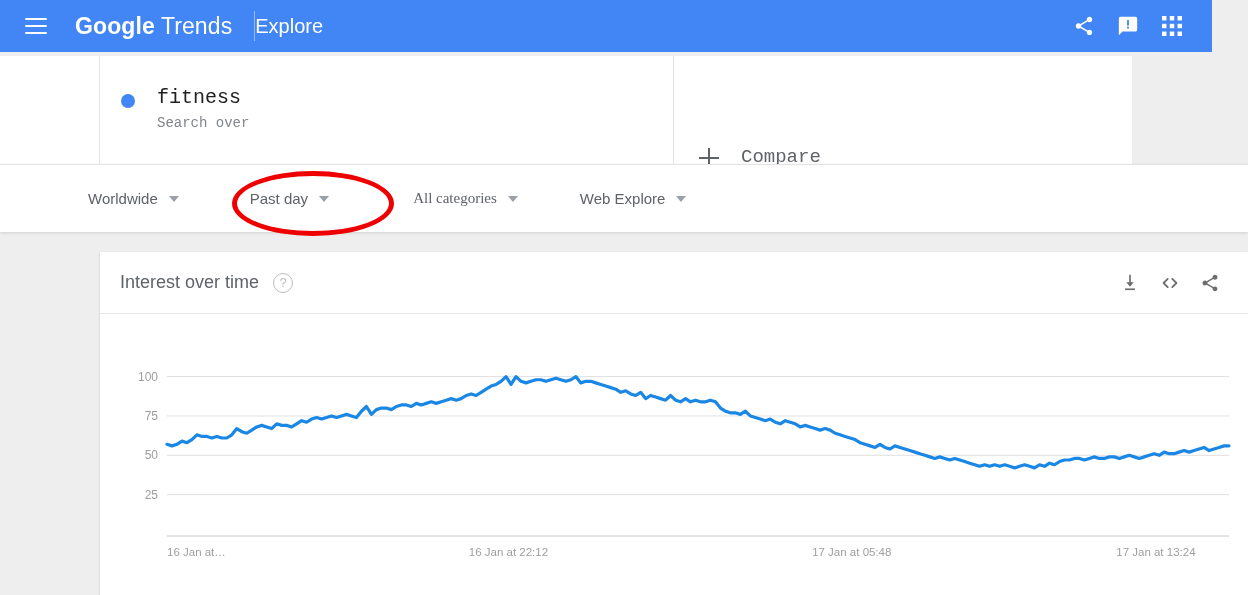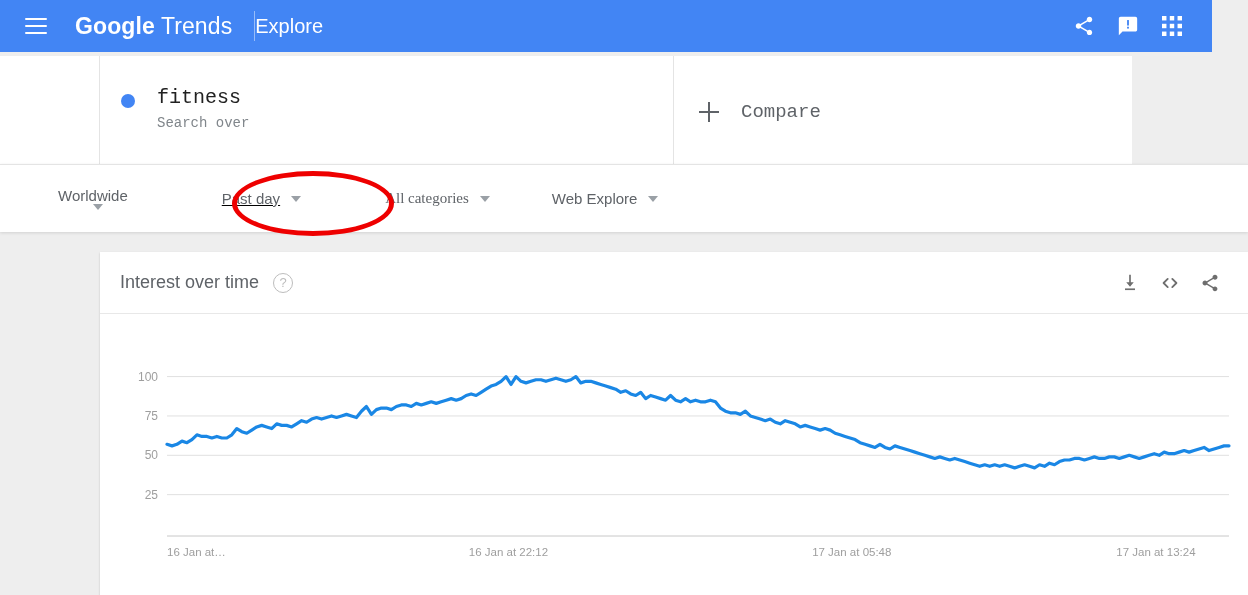--- a/index.html
+++ b/index.html
@@ -41,43 +41,43 @@
     background: #ffffff; display: flex; font-family: Liberation Mono, monospace;
   }
   .leftpad { width: 100px; height: 100%; border-right: 1px solid #e4e4e4; box-sizing: border-box; }
   .termcell {
     width: 574px; height: 100%; box-sizing: border-box;
     border-right: 1px solid #e4e4e4; padding: 30px 0 0 22px; position: relative;
   }
   .dot { position: absolute; left: 21px; top: 38px; width: 14px; height: 14px; border-radius: 50%; background: #4285f4; }
   .termname { margin-left: 35px; font-size: 20px; color: #212121; line-height: 24px; }
   .termsub { margin-left: 35px; font-size: 14px; color: #80868b; line-height: 22px; margin-top: 2px; }
-  .comparecell { flex: 1; display: flex; align-items: center; padding-left: 25px; cursor: pointer; }
+  .comparecell { flex: 1; display: flex; align-items: flex-end; padding-left: 25px; cursor: pointer; }
   .plus { position: relative; width: 20px; height: 20px; }
   .plus::before, .plus::after { content: ""; position: absolute; background: #5f6368; }
   .plus::before { left: 0; top: 9px; width: 20px; height: 2px; }
   .plus::after { top: 0; left: 9px; height: 20px; width: 2px; }
   .comparelabel { margin-left: 22px; font-size: 19px; color: #5f6368; }
 
   
   .filterbar {
     position: absolute; left: 0; top: 164px; width: 1248px; height: 67px;
     background: #ffffff; border-top: 1px solid #e4e4e4;
     box-shadow: 0 1px 3px rgba(0,0,0,0.12);
     display: flex; align-items: center;
   }
   .filter { display: flex; align-items: center; cursor: pointer; position: relative; }
   .filter .flabel { font-size: 15px; color: #5f6368; }
   .caret {
     width: 0; height: 0; margin-left: 11px;
     border-left: 5px solid transparent; border-right: 5px solid transparent;
     border-top: 6px solid #9aa0a6;
   }
-  #f0 { margin-left: 58px; flex-direction: column; }
-  #f1 { margin-left: 94px; text-decoration: underline; }
+  #f0 { margin-left: 88px; }
+  #f1 { margin-left: 71px; }
   #f2 { margin-left: 84px; font-family: Liberation Serif, serif; }
   #f3 { margin-left: 62px; }
 
   .annot-ellipse {
     position: absolute; left: 232px; top: 171px; width: 152px; height: 55px;
     border: 5px solid #ee0000; border-radius: 50%; pointer-events: none; z-index: 20;
   }
 
   
   .card {

